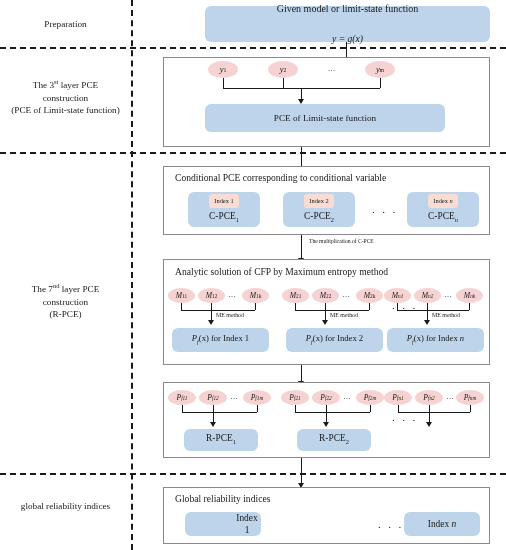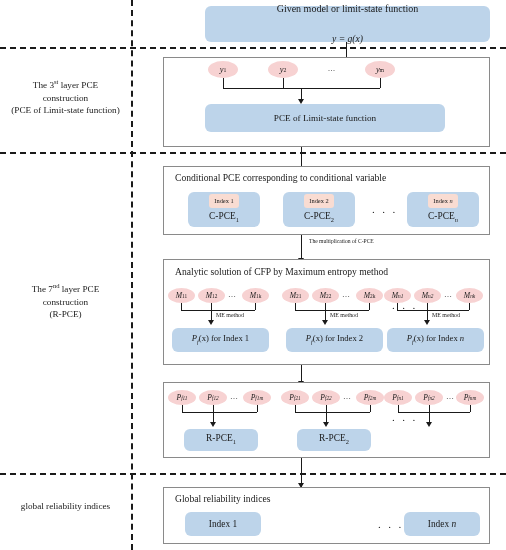--- a/index.html
+++ b/index.html
@@ -131,20 +131,23 @@
 <body>
 
 <div id="stage">
 
   <div class="vsep"></div>
 
   <div class="hsep" style="top:47px;"></div>
   <div class="hsep" style="top:152px;"></div>
   <div class="hsep" style="top:473px;"></div>
 
+  <div class="stage-label" style="top:18px;">
+    <span>Preparation</span>
+  </div>
 
   <div class="stage-label" style="top:76px;">
     <div><span>The  3</span><sup>st</sup><span> layer PCE</span></div>
     <div>construction</div>
     <div>(PCE of Limit-state function)</div>
   </div>
 
   <div class="stage-label" style="top:280px;">
     <div><span>The  7</span><sup>nd</sup><span> layer PCE</span></div>
     <div>construction</div>
@@ -367,20 +370,20 @@
   <div class="arrow-v" style="left:429px;top:412px;height:11px;"></div>
   <div class="arrow-head" style="left:425.6px;top:422px;"></div>
 
   <div class="arrow-v" style="left:301px;top:458px;height:32px;"></div>
   <div class="arrow-head" style="left:297.6px;top:483px;"></div>
 
   <div class="outer-box" style="left:163px;top:487px;width:327px;height:57px;"></div>
   <div class="box-title" style="left:175px;top:493px;">Global reliability indices</div>
 
   <div class="blue-box" style="left:185px;top:512px;width:76px;height:24px;">
-    <span style="font-size:9.4px;"><span>Index </span><span>1</span></span>
+    <span style="font-size:9.4px;padding-left:48px;"><span>Index </span><span>1</span></span>
   </div>
   <div class="dots" style="left:378px;top:518px;">. . .</div>
   <div class="blue-box" style="left:404px;top:512px;width:76px;height:24px;">
     <span style="font-size:9.4px;"><span>Index </span><i>n</i></span>
   </div>
 
 </div>
 
 </body></html>

